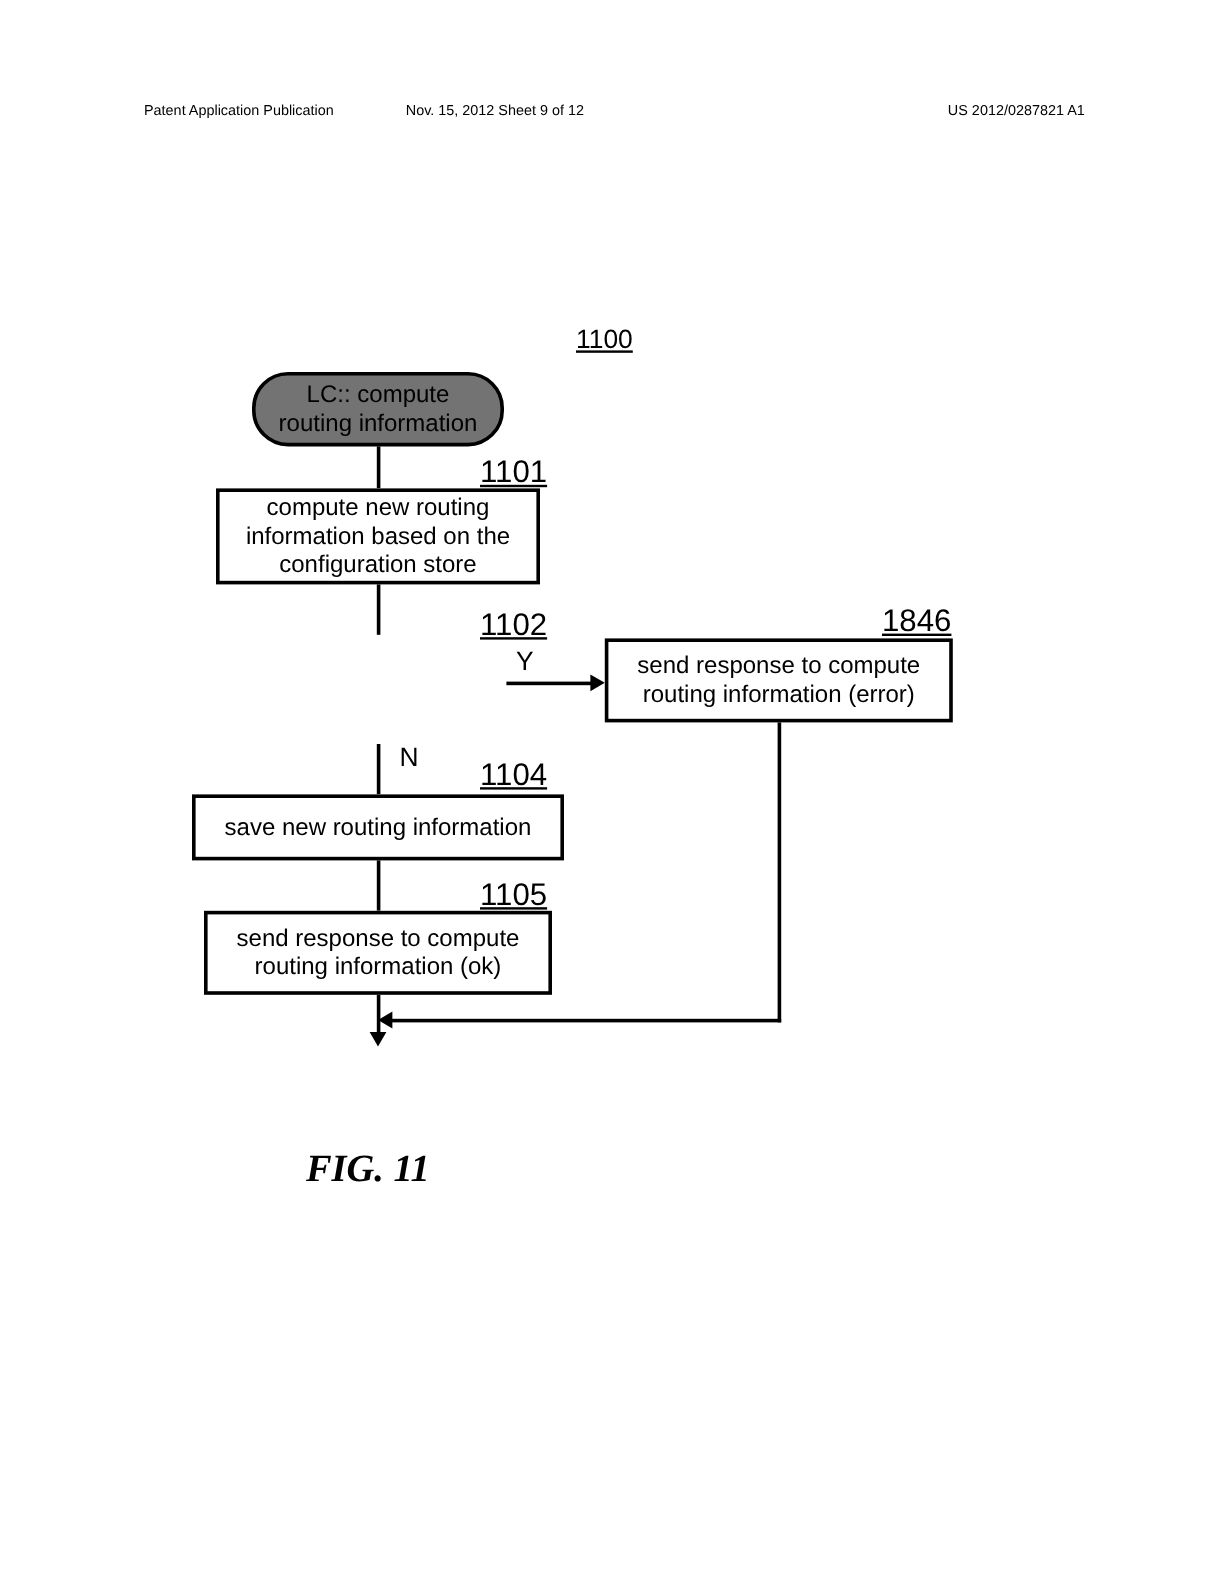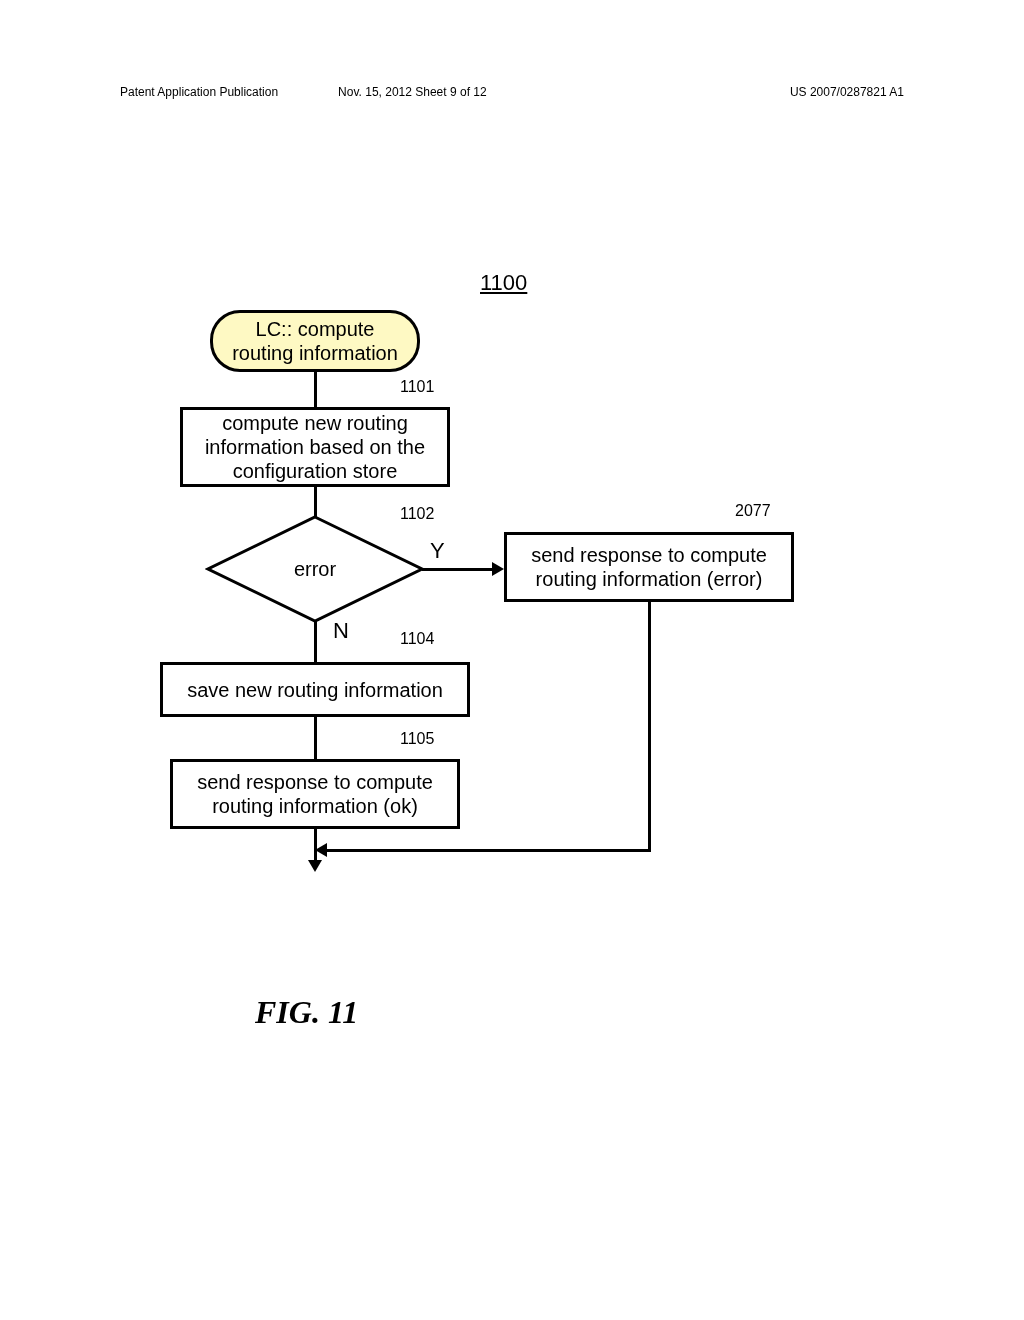--- a/index.html
+++ b/index.html
@@ -40,21 +40,21 @@
     .terminator {
       position: absolute;
       border: 3px solid black;
       border-radius: 30px;
       text-align: center;
       display: flex;
       align-items: center;
       justify-content: center;
       font-size: 20px;
       line-height: 1.2;
-      background: #fef9c3;
+      background: #737373;
     }
     .process {
       position: absolute;
       border: 3px solid black;
       text-align: center;
       display: flex;
       align-items: center;
       justify-content: center;
       font-size: 20px;
       line-height: 1.2;
@@ -66,21 +66,22 @@
     }
     .decision-text {
       position: absolute;
       top: 50%;
       left: 50%;
       transform: translate(-50%, -50%);
       font-size: 20px;
     }
     .ref-label {
       position: absolute;
-      font-size: 16px;
+      font-size: 26px;
+      text-decoration: underline;
     }
     .branch-label {
       position: absolute;
       font-size: 22px;
     }
     .line-v {
       position: absolute;
       width: 3px;
       background: black;
     }
@@ -120,21 +121,21 @@
       font-weight: bold;
       font-size: 32px;
     }
   </style>
 </head>
 <body>
 
 <div class="header">
   <span class="header-left">Patent Application Publication</span>
   <span class="header-mid">Nov. 15, 2012  Sheet 9 of 12</span>
-  <span class="header-right">US 2007/0287821 A1</span>
+  <span class="header-right">US 2012/0287821 A1</span>
 </div>
 
 <div class="figure-label">1100</div>
 
 <div class="diagram">
 
   <div class="terminator" style="left:90px; top:50px; width:210px; height:62px;">
     <span style="white-space:pre-line;">LC:: compute
 routing information</span>
   </div>
@@ -146,32 +147,26 @@
   <div class="process" style="left:60px; top:147px; width:270px; height:80px;">
     <span style="white-space:pre-line;text-align:center;">compute new routing
 information based on the
 configuration store</span>
   </div>
 
   <div class="line-v" style="left:194px; top:227px; height:42px;"></div>
 
   <div class="ref-label" style="left:280px; top:245px;">1102</div>
 
-  <div class="decision" style="left:85px; top:254px; width:220px; height:110px;">
-    <svg width="220" height="110" style="position:absolute;top:0;left:0;">
-      <polygon points="110,3 217,55 110,107 3,55" fill="white" stroke="black" stroke-width="3"></polygon>
-    </svg>
-    <div class="decision-text">error</div>
-  </div>
 
   <div class="branch-label" style="left:310px; top:278px;">Y</div>
   <div class="line-h" style="left:302px; top:308px; width:72px;"></div>
   <div class="arrow-right" style="left:372px; top:302px;"></div>
 
-  <div class="ref-label" style="left:615px; top:242px;">2077</div>
+  <div class="ref-label" style="left:615px; top:242px;">1846</div>
 
   <div class="process" style="left:384px; top:272px; width:290px; height:70px;">
     <span style="white-space:pre-line;">send response to compute
 routing information (error)</span>
   </div>
 
   <div class="branch-label" style="left:213px; top:358px;">N</div>
   <div class="line-v" style="left:194px; top:360px; height:42px;"></div>
 
   <div class="ref-label" style="left:280px; top:370px;">1104</div>
@@ -190,15 +185,15 @@
   </div>
 
   <div class="line-v" style="left:194px; top:569px; height:38px;"></div>
   <div class="arrow-down" style="left:188px; top:600px;"></div>
 
   <div class="line-v" style="left:528px; top:342px; height:250px;"></div>
   <div class="line-h" style="left:205px; top:589px; width:326px;"></div>
   <div class="arrow-left" style="left:195px; top:583px;"></div>
 
 
-  <div class="fig-caption" style="left:135px; top:695px;margin-top:39px;">FIG. 11</div>
+  <div class="fig-caption" style="left:135px; top:695px;">FIG. 11</div>
 
 </div>
 
 </body></html>

